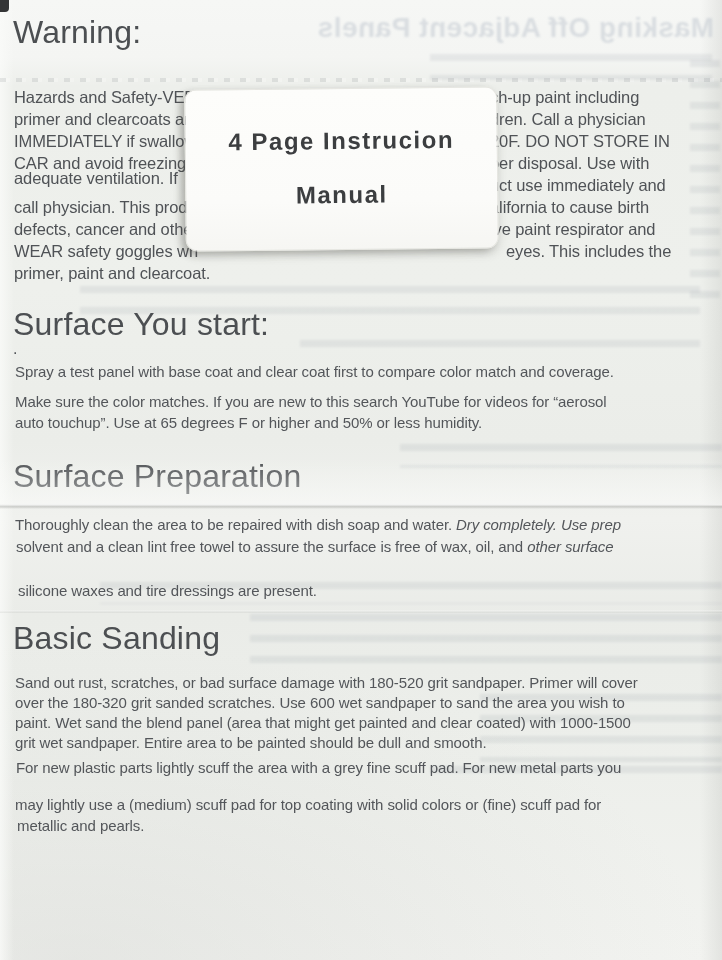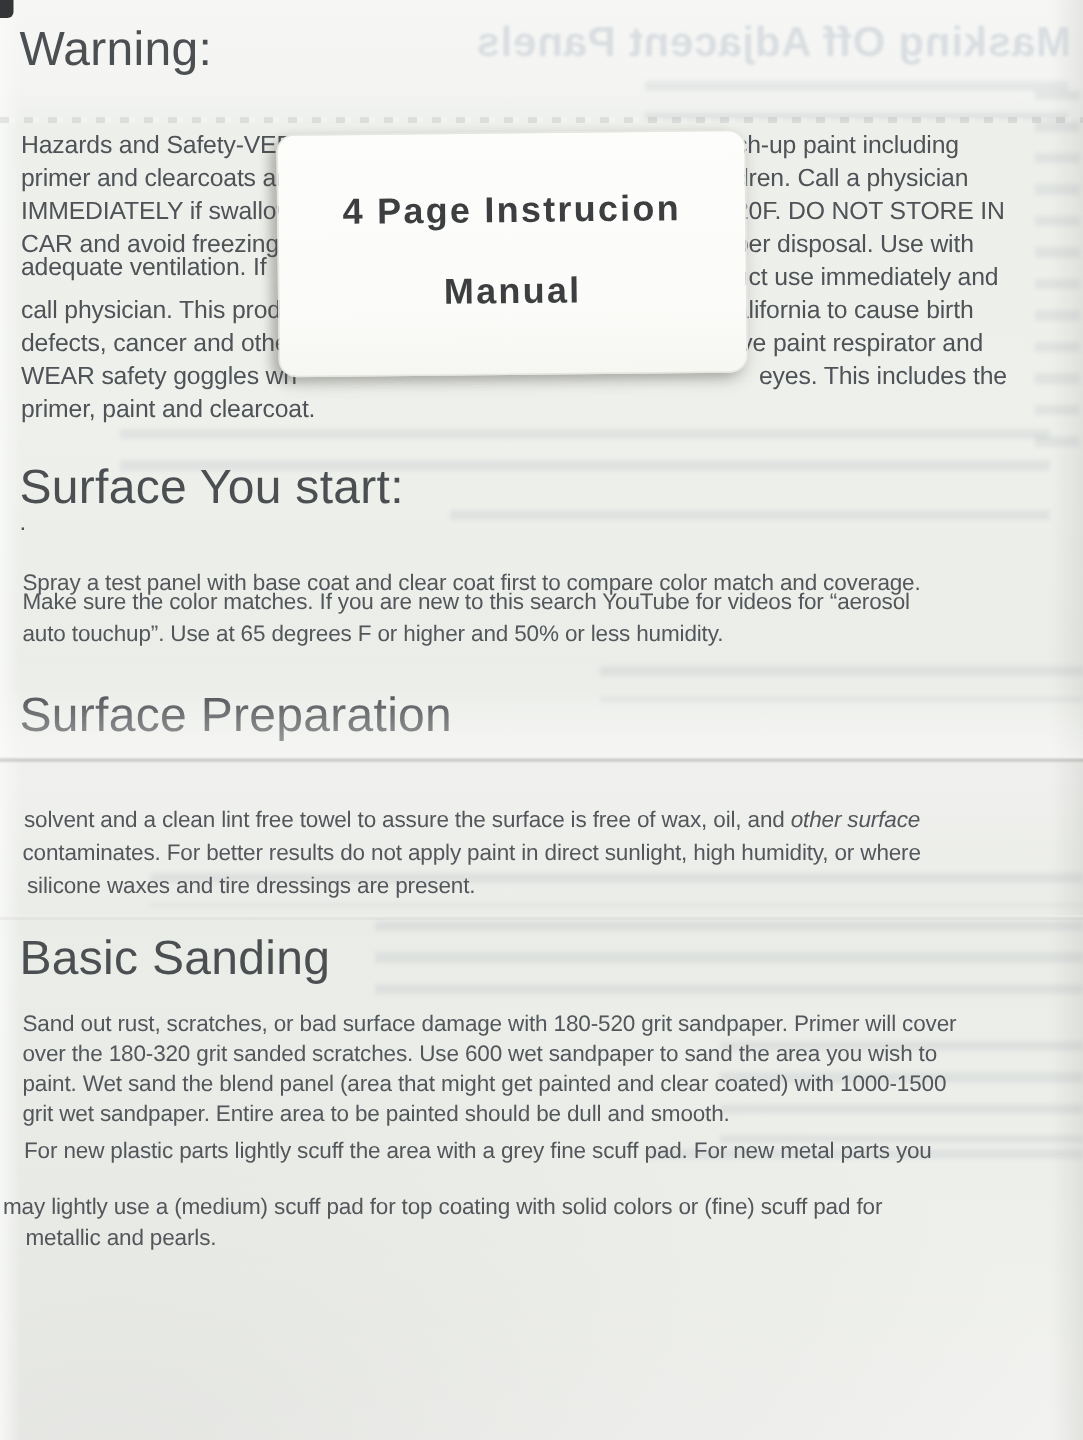--- a/index.html
+++ b/index.html
@@ -135,37 +135,37 @@
   <div class="line warn-line" style="left:490px; top:242px;margin-left:16px;">eyes. This includes the</div>
 
   <div class="sticker">
     <div class="t1">4 Page Instrucion</div>
     <div class="t2">Manual</div>
   </div>
 
   <div class="heading" style="left:13px; top:306px;">Surface You start:</div>
   <div class="stray-dot">.</div>
 
-  <div class="line" style="left:15px; top:380px;">Spray a test panel with base coat and clear coat first to compare color match and coverage.</div>
+  <div class="line" style="left:15px; top:363px;">Spray a test panel with base coat and clear coat first to compare color match and coverage.</div>
   <div class="line" style="left:15px; top:393px;">Make sure the color matches.  If you are new to this search YouTube for videos for “aerosol</div>
   <div class="line" style="left:15px; top:414px;">auto touchup”.  Use at 65 degrees F or higher and 50% or less humidity.</div>
 
   <div class="heading" style="left:13px; top:458px;">Surface Preparation</div>
   <div class="light-band"></div>
   <div class="crease"></div>
 
+  <div class="line" style="left:15px; top:516px;"><span>Thoroughly clean the area to be repaired with dish soap and water.  </span><span class="ital">Dry completely. Use prep</span></div>
   <div class="line" style="left:16px; top:538px;"><span>solvent and a clean lint free towel to assure the surface is free of wax, oil, and </span><span class="ital">other surface</span></div>
-  <div class="line" style="left:15px; top:560px;">contaminates. For better results do not apply paint in direct sunlight, high humidity, or where</div>
   <div class="line" style="left:18px; top:582px;">silicone waxes and tire dressings are present.</div>
 
   <div class="crease2"></div>
   <div class="heading" style="left:13px; top:620px;">Basic Sanding</div>
 
   <div class="line" style="left:15px; top:674px;">Sand out rust, scratches, or bad surface damage with 180-520 grit sandpaper. Primer will cover</div>
   <div class="line" style="left:15px; top:694px;">over the 180-320 grit sanded scratches. Use 600 wet sandpaper to sand the area you wish to</div>
   <div class="line" style="left:15px; top:714px;">paint. Wet sand the blend panel (area that might get painted and clear coated) with 1000-1500</div>
   <div class="line" style="left:15px; top:734px;">grit wet sandpaper. Entire area to be painted should be dull and smooth.</div>
 
   <div class="line" style="left:16px; top:759px;">For new plastic parts lightly scuff the area with a grey fine scuff pad. For new metal parts you</div>
-  <div class="line" style="left:2px; top:796px;">may lightly use a (medium) scuff pad for top coating with solid colors or (fine) scuff pad for</div>
+  <div class="line" style="left:15px; top:796px;">may lightly use a (medium) scuff pad for top coating with solid colors or (fine) scuff pad for</div>
   <div class="line" style="left:17px; top:817px;">metallic and pearls.</div>
 
 </div>
 
 </body></html>

